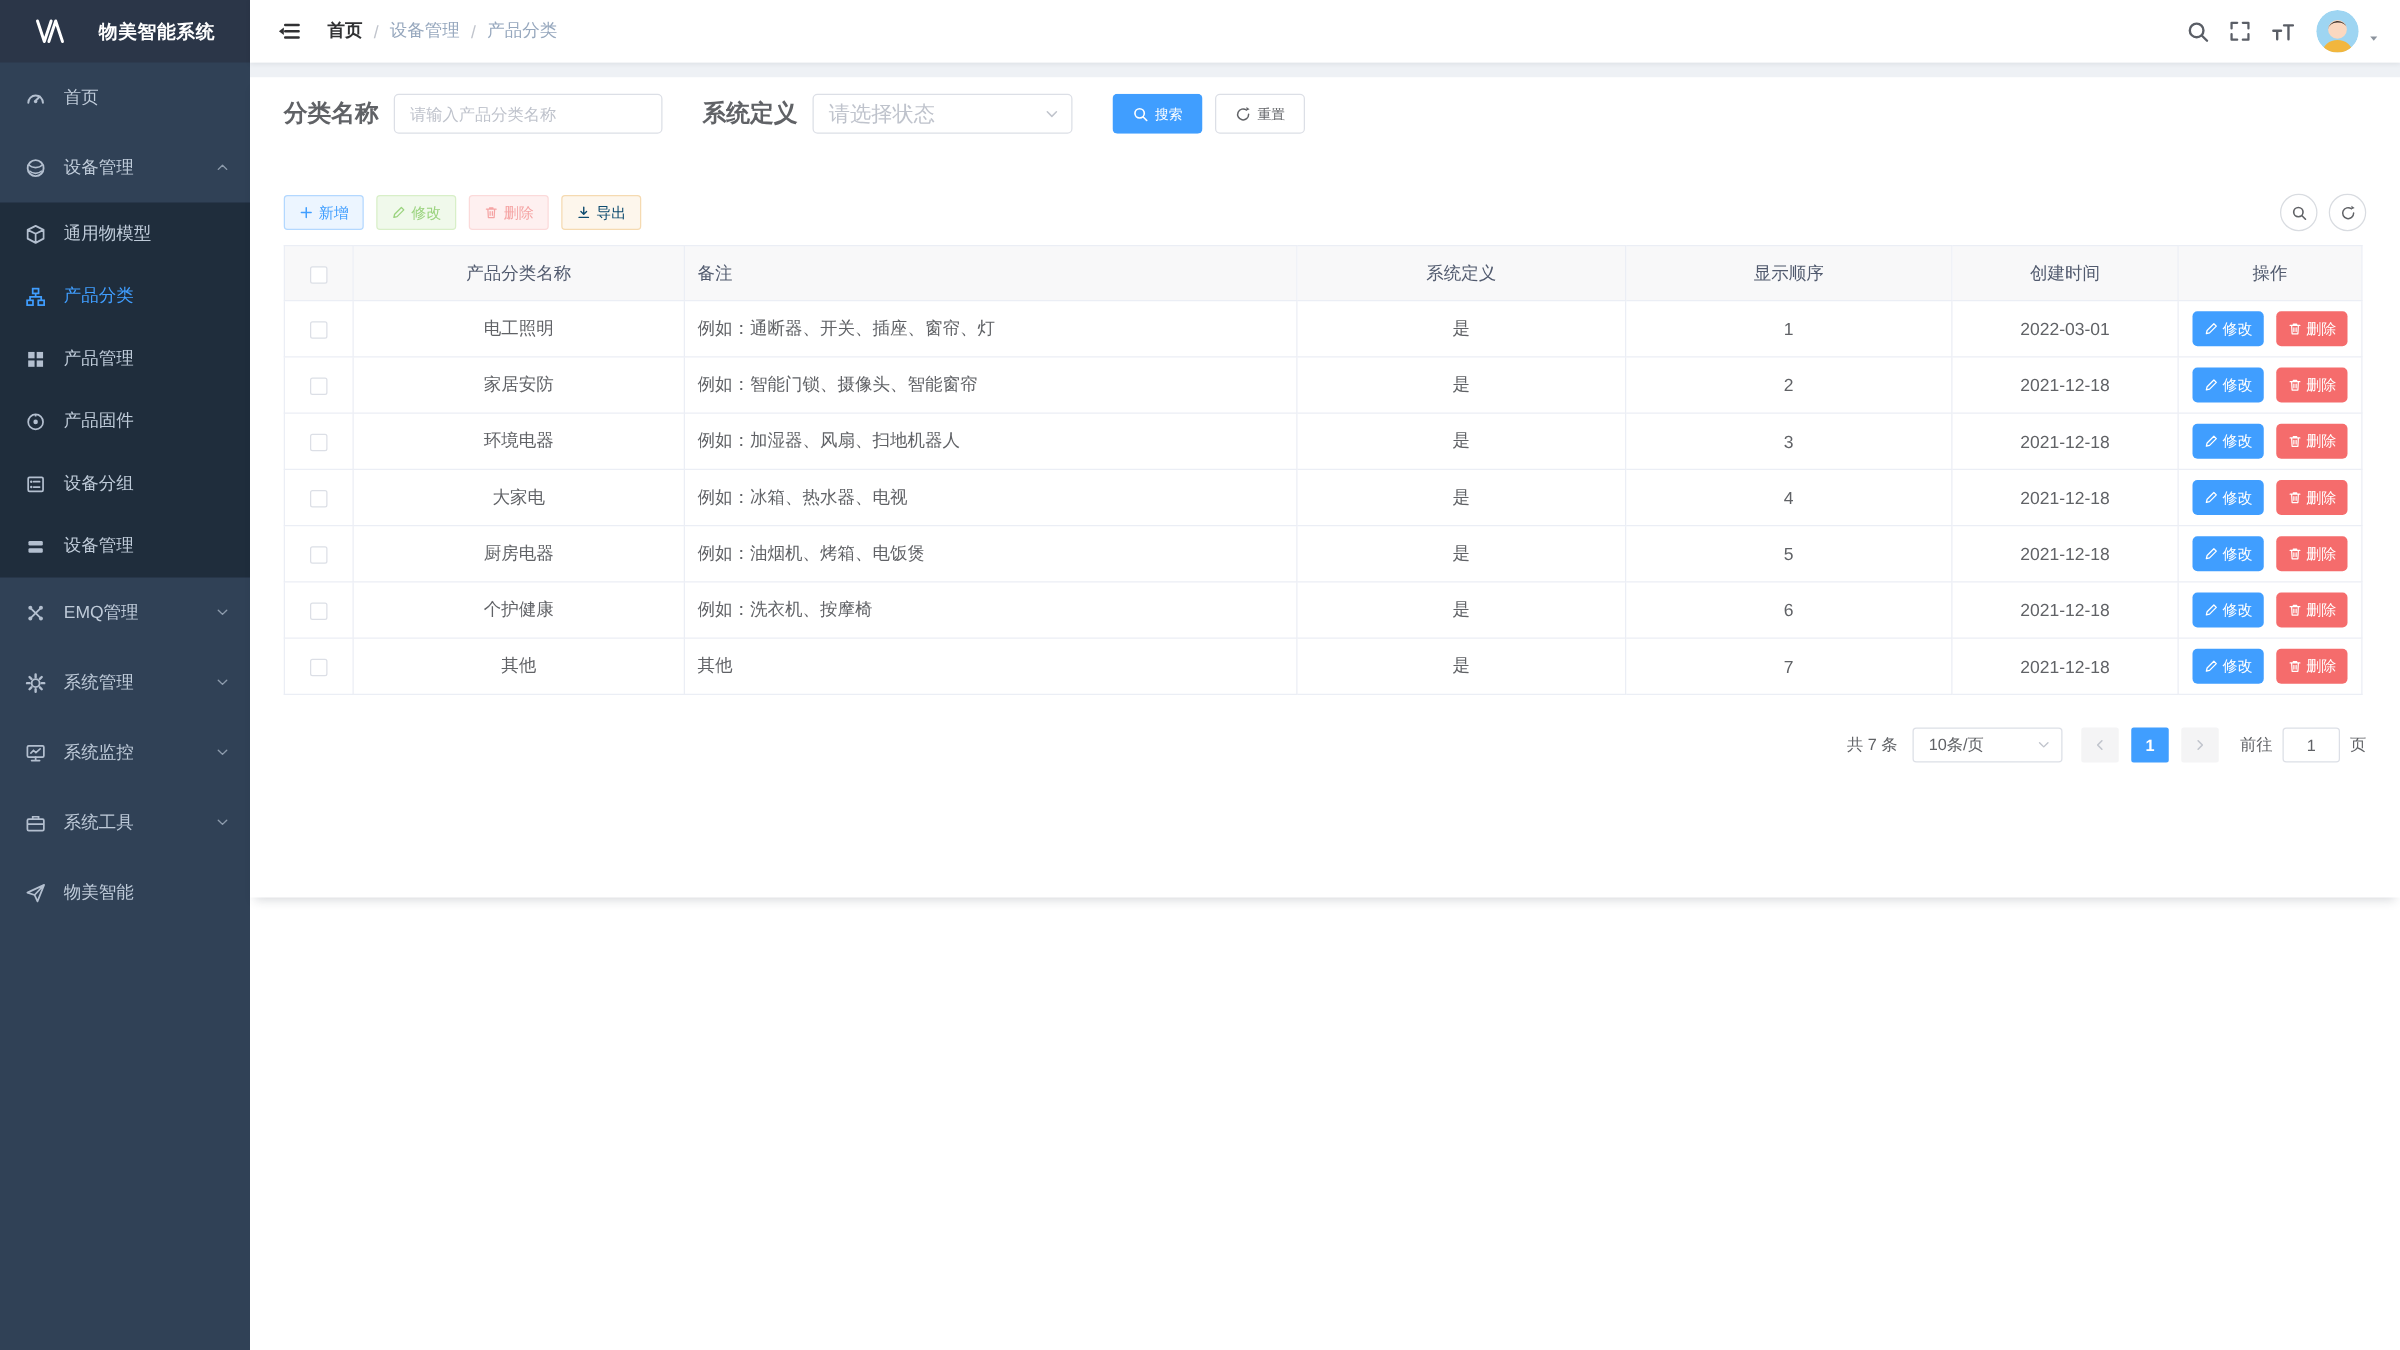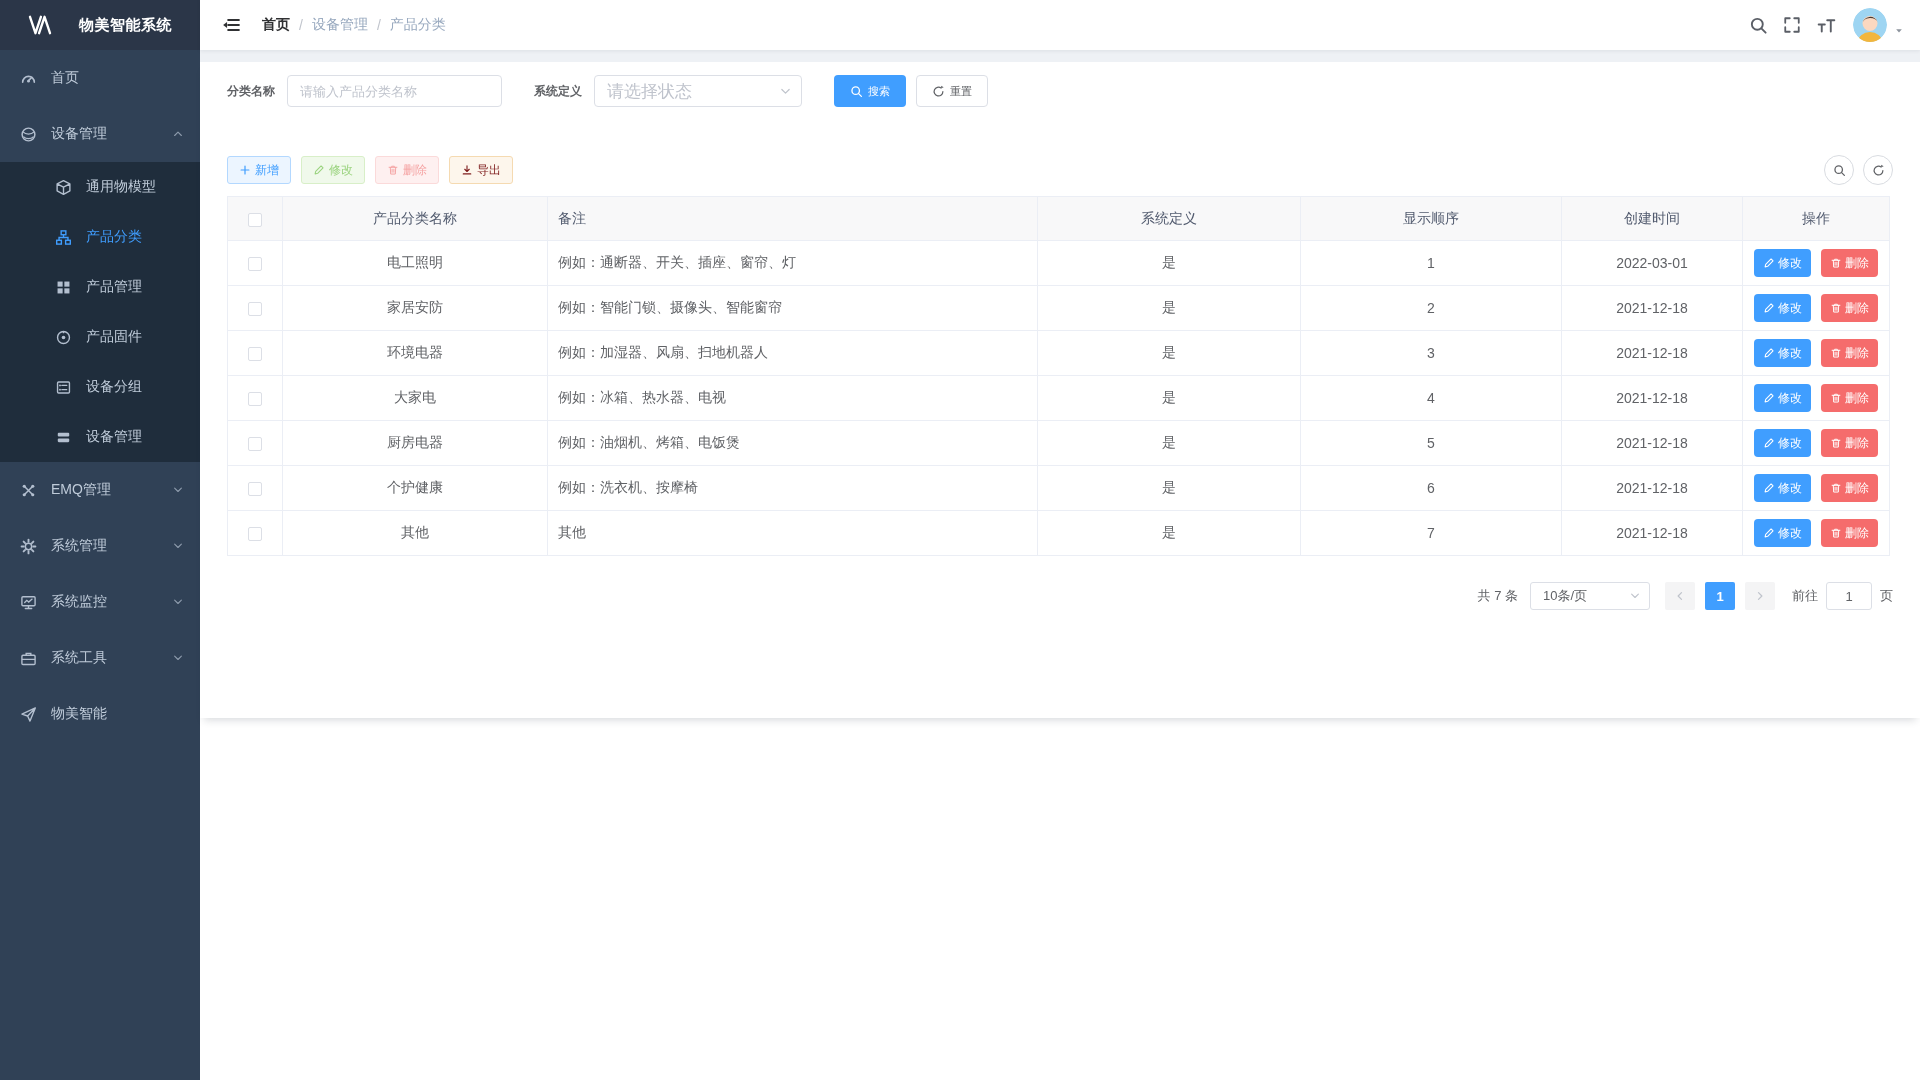--- a/index.html
+++ b/index.html
@@ -6,21 +6,21 @@
   html,body { width:1920px; height:1080px; overflow:hidden; }
   body { font-family:"Liberation Sans",sans-serif; background:#fff; }
   .layout { display:flex; height:100%; }
 
   
   .sidebar { width:200px; flex-shrink:0; background:#304156; }
   .logo-bar { height:50px; background:#2b3648; display:flex; align-items:center; justify-content:center; gap:27px; color:#fff; font-weight:bold; font-size:15px; letter-spacing:.5px; }
   .menu-item { height:56px; display:flex; align-items:center; padding:0 10px 0 20px; color:#bfcbd9; font-size:14px; cursor:pointer; position:relative; }
   .menu-item .mi-icon { width:17px; height:17px; margin-right:14px; color:#b3bfcf; flex-shrink:0; }
   .submenu { background:#1f2d3c; }
-  .submenu .menu-item { height:50px; padding-left:55px; }
+  .submenu .menu-item { height:50px; padding-left:20px; }
   .menu-item.active { color:#409eff; }
   .menu-item.active .mi-icon { color:#409eff; }
   .chev { position:absolute; right:16px; width:12px; height:12px; color:#8d9bac; }
 
   
   .main { flex:1; display:flex; flex-direction:column; background:#fff; }
   .navbar { height:50px; background:#fff; display:flex; align-items:center; padding:0 12px 0 14px; box-shadow:0 1px 4px rgba(0,21,41,.08); position:relative; z-index:3; }
   .hamburger { width:34px; height:34px; display:flex; align-items:center; justify-content:center; color:#303133; cursor:pointer; }
   .crumbs { margin-left:14px; font-size:14px; display:flex; align-items:center; gap:9px; }
   .crumb-home { color:#303133; font-weight:600; cursor:pointer; }
@@ -31,39 +31,39 @@
   .avatar-wrap { display:flex; align-items:flex-start; margin-left:10px; cursor:pointer; }
   .avatar { width:34px; height:34px; border-radius:50%; overflow:hidden; display:block; }
   .caret { color:#8c939d; width:10px; height:10px; margin:18px 4px 0 7px; }
 
   .gap-strip { height:12px; background:#eef1f5; }
   .card { background:#fff; height:656px; box-shadow:0 6px 8px -4px rgba(31,45,61,.18); position:relative; z-index:2; }
 
   
   .filters { display:flex; align-items:center; padding:13px 27px 0; }
   .f-group { display:flex; align-items:center; margin-right:32px; }
-  .f-label { font-size:12px; font-weight:700; color:#606266; margin-right:12px; white-space:nowrap; }
+  .f-label { font-size:19px; font-weight:700; color:#606266; margin-right:12px; white-space:nowrap; }
   .f-input { width:215px; height:32px; border:1px solid #dcdfe6; border-radius:4px; padding:0 12px; font-size:13px; color:#606266; font-family:inherit; outline:none; }
   .f-input::placeholder { color:#bfc3cc; }
   .f-select { position:relative; width:208px; height:32px; border:1px solid #dcdfe6; border-radius:4px; display:flex; align-items:center; padding:0 28px 0 12px; font-size:17px; cursor:pointer; background:#fff; }
   .f-select .placeholder { color:#bfc3cc; }
   .f-select .sel-chev { position:absolute; right:9px; top:9px; width:13px; height:13px; color:#c0c4cc; }
   .btn { height:32px; border-radius:4px; font-size:11px; display:inline-flex; align-items:center; gap:5px; padding:0 15px; border:1px solid transparent; cursor:pointer; background:#fff; font-family:inherit; white-space:nowrap; }
   .btn svg { width:13px; height:13px; }
   .btn-primary { background:#409eff; color:#fff; }
   .btn-default { border-color:#dcdfe6; color:#606266; margin-left:10px; }
 
   
   .toolbar { display:flex; align-items:center; padding:48px 27px 0; }
   .btn-mini { height:28px; padding:0 11px; font-size:12px; border-radius:3px; gap:4px; margin-right:10px; }
   .btn-mini svg { width:12px; height:12px; }
   .btn-plain-primary { background:#ecf5ff; border-color:#b3d8ff; color:#409eff; }
   .btn-plain-success { background:#f0f9eb; border-color:#d8efc8; color:#9ad37e; }
   .btn-plain-danger  { background:#fef0f0; border-color:#fbdada; color:#f5a3a3; }
-  .btn-plain-warning { background:#fdf6ec; border-color:#f5dab1; color:#7f1d1d; }
+  .btn-plain-warning { background:#fdf6ec; border-color:#f5dab1; color:#0c4a6e; }
   .toolbar-right { margin-left:auto; display:flex; gap:9px; }
   .circle-btn { width:30px; height:30px; border:1px solid #d9dce1; border-radius:50%; display:flex; align-items:center; justify-content:center; color:#606266; background:#fff; cursor:pointer; }
   .circle-btn svg { width:13px; height:13px; }
 
   
   .table-wrap { padding:11px 27px 0; }
   table { border-collapse:collapse; width:1662px; table-layout:fixed; font-size:14px; }
   th, td { border:1px solid #ebeef5; text-align:center; overflow:hidden; white-space:nowrap; }
   th { background:#f8f8f9; color:#515a6e; font-weight:400; height:44px; }
   td { height:45px; color:#606266; background:#fff; }

